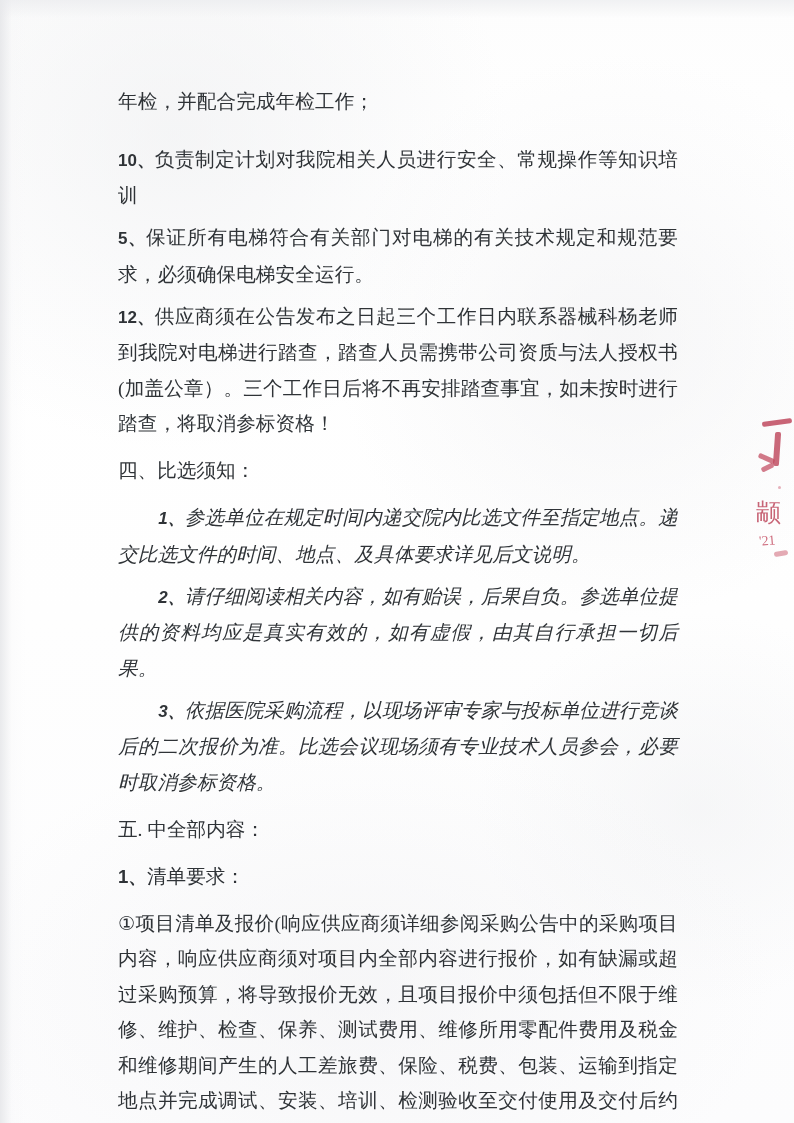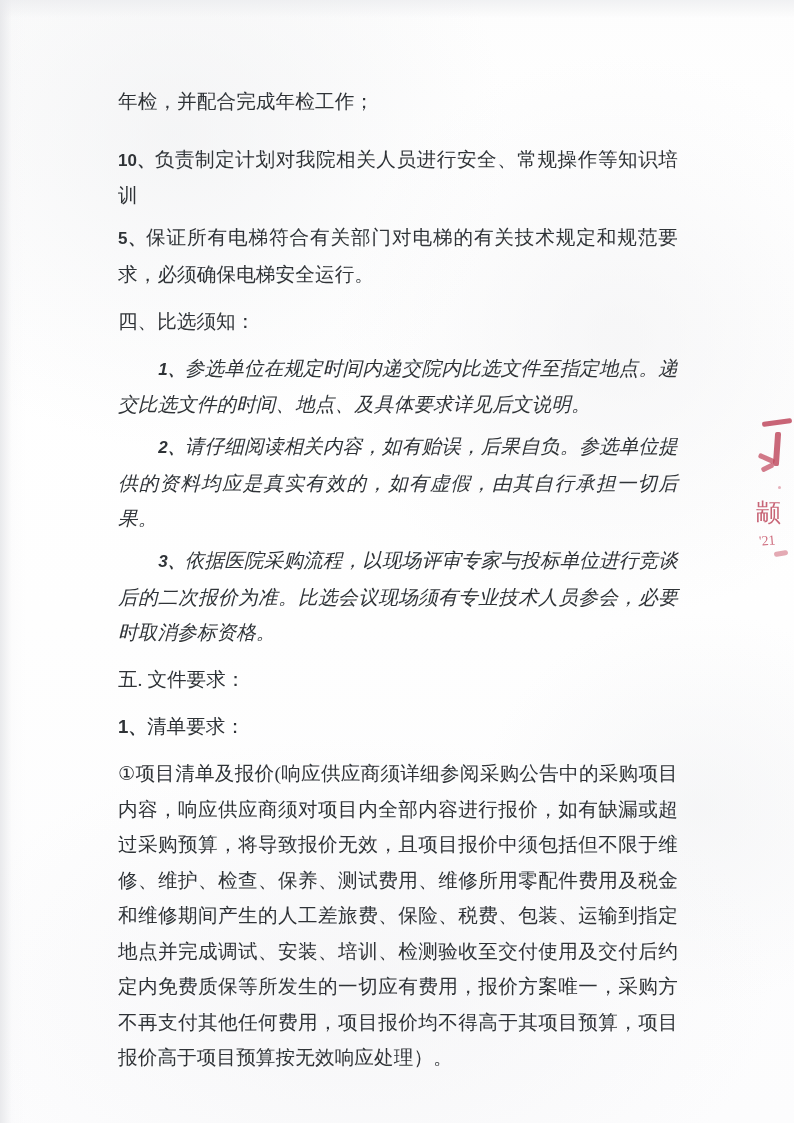--- a/index.html
+++ b/index.html
@@ -185,38 +185,39 @@
   <div class="content">
 
     <p class="line">年检，并配合完成年检工作；</p>
 
     <div class="gap-sm"></div>
 
     <p class="para"><span class="num">10、</span><span>负责制定计划对我院相关人员进行安全、常规操作等知识培训</span></p>
 
     <p class="para"><span class="num">5、</span><span>保证所有电梯符合有关部门对电梯的有关技术规定和规范要求，必须确保电梯安全运行。</span></p>
 
+    <p class="para"><span class="num">12、</span><span>供应商须在公告发布之日起三个工作日内联系器械科杨老师到我院对电梯进行踏查，踏查人员需携带公司资质与法人授权书(加盖公章）。三个工作日后将不再安排踏查事宜，如未按时进行踏查，将取消参标资格！</span></p>
 
     <div class="gap-sm"></div>
 
     <p class="heading">四、比选须知：</p>
 
     <div class="gap-sm"></div>
 
     <p class="para indent2"><span class="num">1、</span><span>参选单位在规定时间内递交院内比选文件至指定地点。递交比选文件的时间、地点、及具体要求详见后文说明。</span></p>
 
     <p class="para indent2"><span class="num">2、</span><span>请仔细阅读相关内容，如有贻误，后果自负。参选单位提供的资料均应是真实有效的，如有虚假，由其自行承担一切后果。</span></p>
 
     <p class="para indent2"><span class="num">3、</span><span>依据医院采购流程，以现场评审专家与投标单位进行竞谈后的二次报价为准。比选会议现场须有专业技术人员参会，必要时取消参标资格。</span></p>
 
 
 
     <div class="gap-sm"></div>
 
-    <p class="heading">五. 文件要求：</p>
+    <p class="heading">五. 中全部内容：</p>
 
     <div class="gap-sm"></div>
 
     <p class="heading"><span class="num">1、</span><span>清单要求：</span></p>
 
     <div class="gap-sm"></div>
 
     <p class="para"><span class="circled">①</span><span>项目清单及报价(响应供应商须详细参阅采购公告中的采购项目内容，响应供应商须对项目内全部内容进行报价，如有缺漏或超过采购预算，将导致报价无效，且项目报价中须包括但不限于维修、维护、检查、保养、测试费用、维修所用零配件费用及税金和维修期间产生的人工差旅费、保险、税费、包装、运输到指定地点并完成调试、安装、培训、检测验收至交付使用及交付后约定内免费质保等所发生的一切应有费用，报价方案唯一，采购方不再支付其他任何费用，项目报价均不得高于其项目预算，项目报价高于项目预算按无效响应处理）。</span></p>
 
   </div>

